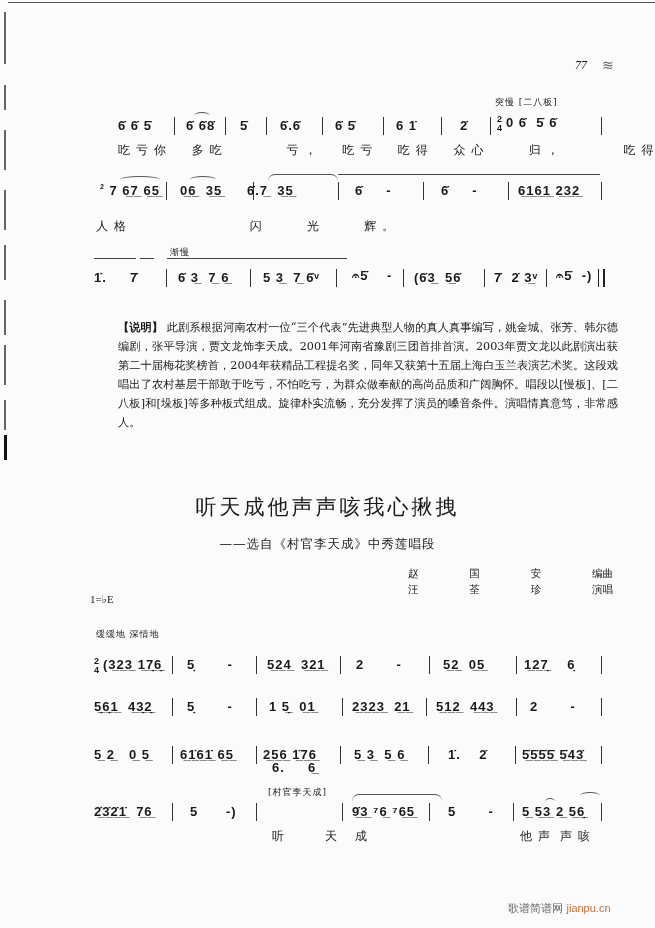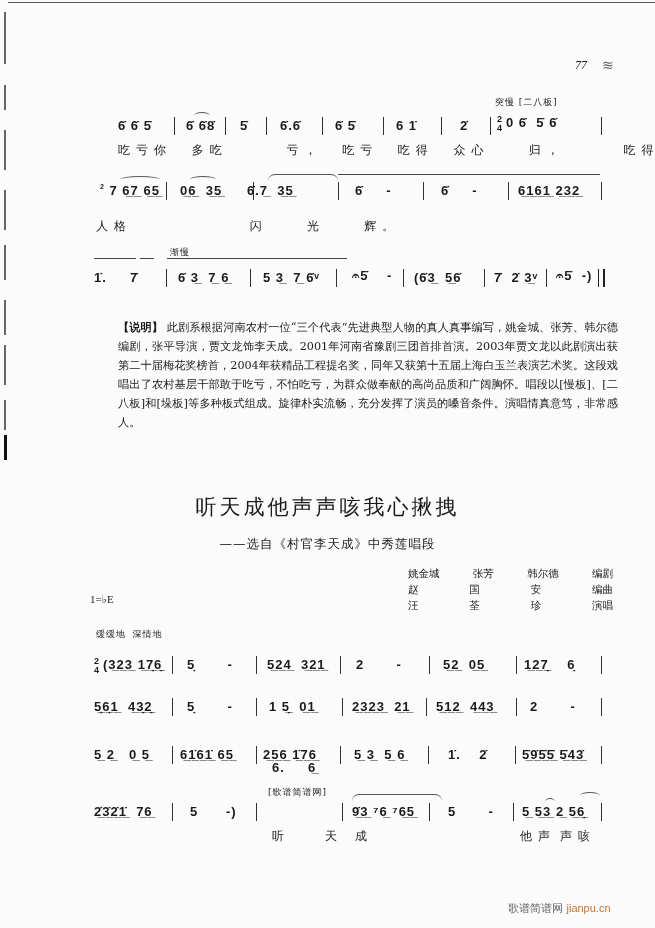--- a/index.html
+++ b/index.html
@@ -20,21 +20,21 @@
   .slur { position: absolute; border-top: 1px solid #555; border-radius: 50% 50% 0 0; height: 6px; }
   .longline { position: absolute; height: 1px; background: #444; }
   .doublebar { position: absolute; width: 4px; border-left: 1px solid #222; border-right: 2px solid #222; height: 18px; }
   .expl { left: 118px; top: 318px; width: 500px; font-size: 11.2px; line-height: 19px; text-align: justify; font-family: "DejaVu Serif", serif; }
   .expl .label { font-weight: bold; font-family: "DejaVu Sans", sans-serif; }
   .title { left: 0; width: 655px; top: 493px; text-align: center; font-size: 21px; letter-spacing: 3px; font-family: "DejaVu Serif", serif; }
   .subtitle { left: 0; width: 655px; top: 536px; text-align: center; font-size: 12.5px; letter-spacing: 1px; }
   .credits { left: 408px; top: 565px; font-size: 10.5px; line-height: 16px; font-family: "DejaVu Sans", sans-serif; }
   .credits div { display: flex; justify-content: space-between; width: 205px; }
   .key { left: 90px; top: 593px; font-size: 11px; font-family: "Liberation Serif", serif; }
-  .expr { left: 96px; top: 628px; font-size: 9px; font-family: Liberation Mono, monospace; letter-spacing: 1px; }
+  .expr { left: 96px; top: 628px; font-size: 9px; font-family: Liberation Sans, sans-serif; letter-spacing: 1px; }
   .watermark { left: 508px; top: 901px; font-size: 11px; color: #666; font-family: "DejaVu Sans", sans-serif; }
   .watermark .dom { color: #c87030; font-family: "Liberation Sans", sans-serif; }
   .frac { display: inline-block; vertical-align: middle; text-align: center; font-size: 9px; line-height: 9px; margin-right: 3px; }
 </style>
 </head>
 <body>
 
 <div class="abs topline"></div>
 <div class="margin-mark" style="top:12px;height:30px"></div>
 <div class="margin-mark" style="top:42px;height:22px"></div>
@@ -117,26 +117,20 @@
 <div class="abs expl">
   <span class="label">【说明】</span>
   <span>此剧系根据河南农村一位“三个代表”先进典型人物的真人真事编写，姚金城、张芳、韩尔德编剧，张平导演，贾文龙饰李天成。2001年河南省豫剧三团首排首演。2003年贾文龙以此剧演出获第二十届梅花奖榜首，2004年获精品工程提名奖，同年又获第十五届上海白玉兰表演艺术奖。这段戏唱出了农村基层干部敢于吃亏，不怕吃亏，为群众做奉献的高尚品质和广阔胸怀。唱段以[慢板]、[二八板]和[垛板]等多种板式组成。旋律朴实流畅，充分发挥了演员的嗓音条件。演唱情真意笃，非常感人。</span>
 </div>
 
 <div class="abs title">听天成他声声咳我心揪拽</div>
 <div class="abs subtitle">——选自《村官李天成》中秀莲唱段</div>
 
 <div class="abs credits">
   <div>
-    <span>姚金城</span>
-    <span>张芳</span>
-    <span>韩尔德</span>
-    <span>编剧</span>
-  </div>
-  <div>
     <span>赵</span>
     <span>国</span>
     <span>安</span>
     <span>编曲</span>
   </div>
   <div>
     <span>汪</span>
     <span>荃</span>
     <span>珍</span>
     <span>演唱</span>
@@ -180,26 +174,26 @@
   <div class="note-line" style="left:94px;top:747px">5̲ 2̲   0̲ 5̲</div>
   <div class="bar" style="left:172px;top:746px"></div>
   <div class="note-line" style="left:180px;top:747px">6̲1̲̇6̲1̲̇ 6̲5̲</div>
   <div class="bar" style="left:256px;top:746px"></div>
   <div class="note-line" style="left:263px;top:747px">2̲5̲6̲ 1̲̇7̲6̲</div>
   <div class="bar" style="left:340px;top:746px"></div>
   <div class="note-line" style="left:354px;top:747px">5̲ 3̲  5̲ 6̲</div>
   <div class="bar" style="left:428px;top:746px"></div>
   <div class="note-line" style="left:448px;top:747px">1̇.    2̇</div>
   <div class="bar" style="left:515px;top:746px"></div>
-  <div class="note-line" style="left:522px;top:747px">5̲̇9̲̇5̲̇5̲̇ 5̲̇4̲3̲̇</div>
+  <div class="note-line" style="left:522px;top:747px">5̲̇5̲̇5̲̇5̲̇ 5̲̇4̲3̲̇</div>
   <div class="bar" style="left:601px;top:746px"></div>
 </div>
 
 <div>
-  <div class="abs tempo" style="left:268px;top:786px">[歌谱简谱网]</div>
+  <div class="abs tempo" style="left:268px;top:786px">[村官李天成]</div>
   <div class="note-line" style="left:94px;top:804px">2̲̇3̲̇2̲̇1̲̇  7̲6̲</div>
   <div class="bar" style="left:172px;top:803px"></div>
   <div class="note-line" style="left:190px;top:804px">5      -)</div>
   <div class="bar" style="left:256px;top:803px"></div>
   <div class="note-line" style="left:272px;top:760px">6.     6̲</div>
   <div class="bar" style="left:342px;top:803px"></div>
   <div class="slur" style="left:352px;top:794px;width:90px;border-radius:10px 10px 0 0"></div>
   <div class="note-line" style="left:352px;top:804px">9̲̇3̲ ⁷6̲ ⁷6̲5̲</div>
   <div class="bar" style="left:429px;top:803px"></div>
   <div class="note-line" style="left:448px;top:804px">5       -</div>

